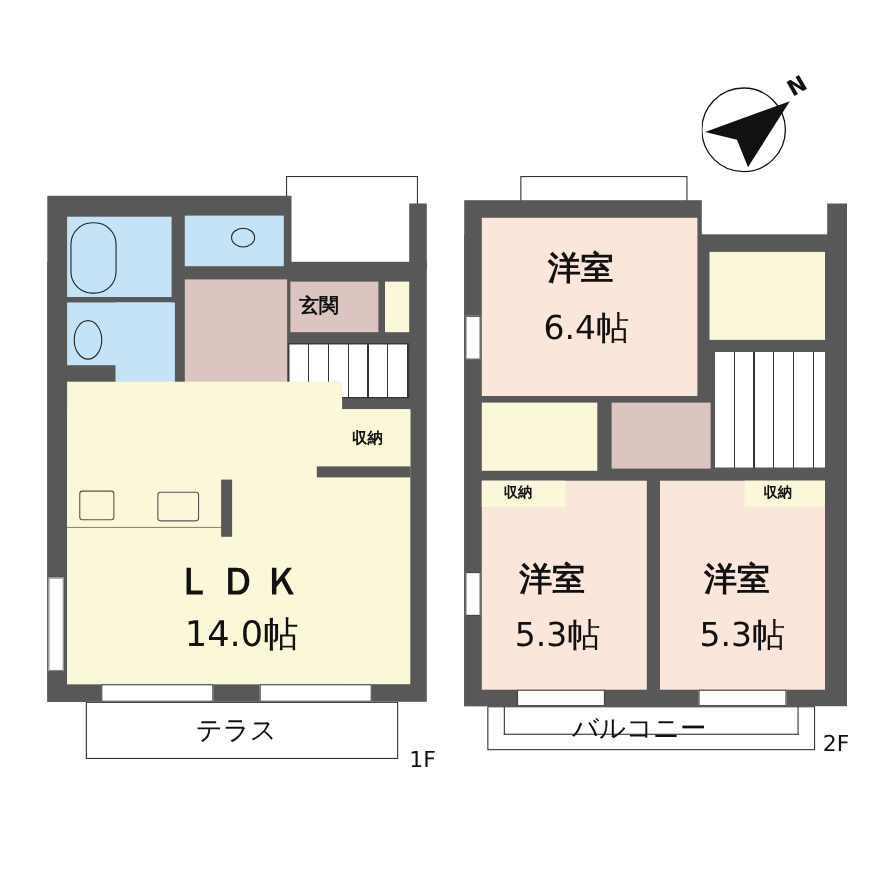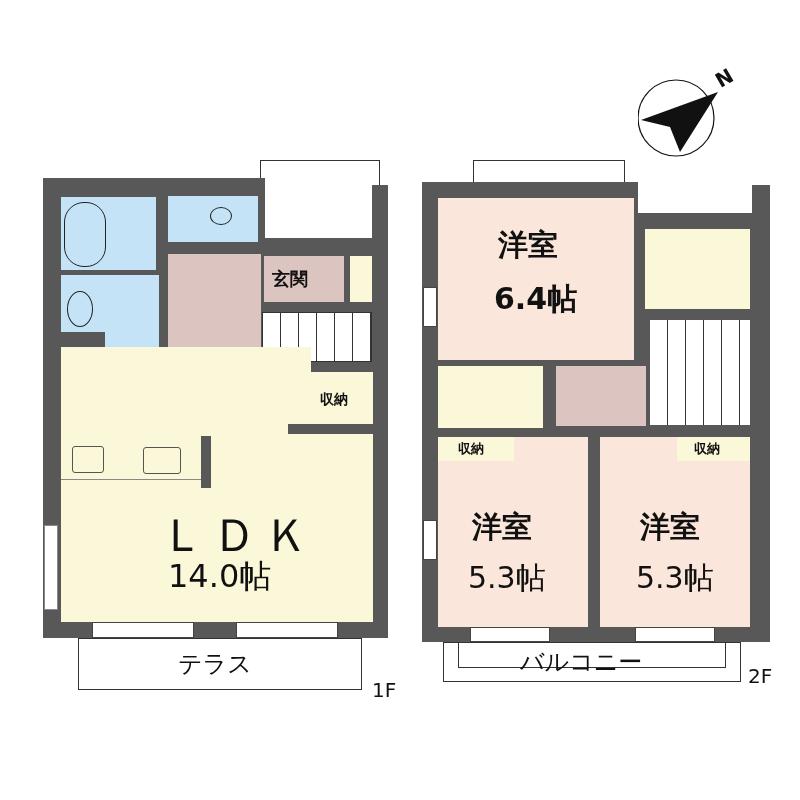--- a/index.html
+++ b/index.html
@@ -63,42 +63,42 @@
 
   <div class="abs cl" style="left:298px;top:372px;width:75px;height:52px;"></div>
   <div class="abs wall" style="left:288px;top:424px;width:85px;height:10px;"></div>
   <div class="label small" style="left:320px;top:392px;">収納</div>
 
   <div class="abs" style="left:61px;top:438px;width:140px;height:42px;background:#fbf8da;border-bottom:1px solid #888;"></div>
   <div class="abs wall" style="left:201px;top:436px;width:10px;height:52px;"></div>
   <div class="abs" style="left:72px;top:446px;width:32px;height:27px;border:1.5px solid #555;border-radius:3px;"></div>
   <div class="abs" style="left:143px;top:447px;width:38px;height:27px;border:1.5px solid #555;border-radius:3px;"></div>
 
-  <div class="label big" style="left:160px;top:512px;font-weight:normal;font-size:46px;letter-spacing:6px;">ＬＤＫ</div>
+  <div class="label big" style="left:160px;top:512px;font-weight:bold;font-size:34px;letter-spacing:6px;">ＬＤＫ</div>
   <div class="label big" style="left:168px;top:560px;font-weight:normal;">14.0帖</div>
 
   <div class="abs win" style="left:92px;top:622px;width:102px;height:16px;"></div>
   <div class="abs win" style="left:236px;top:622px;width:102px;height:16px;"></div>
 
   <div class="abs white" style="left:44px;top:525px;width:14px;height:85px;border:1px solid #888;"></div>
 
   <div class="abs thin white" style="left:78px;top:638px;width:284px;height:52px;"></div>
   <div class="label floor" style="left:178px;top:652px;font-size:24px;">テラス</div>
   <div class="label floor" style="left:372px;top:680px;">1F</div>
 </div>
 
 <div>
   <div class="abs thin white" style="left:473px;top:160px;width:152px;height:24px;"></div>
   <div class="abs wall" style="left:422px;top:182px;width:216px;height:460px;"></div>
   <div class="abs wall" style="left:422px;top:213px;width:348px;height:429px;"></div>
   <div class="abs wall" style="left:752px;top:185px;width:18px;height:40px;"></div>
 
   <div class="abs yo" style="left:438px;top:198px;width:196px;height:162px;"></div>
   <div class="label mid" style="left:498px;top:230px;">洋室</div>
-  <div class="label mid" style="left:494px;top:284px;font-weight:bold;">6.4帖</div>
+  <div class="label mid" style="left:494px;top:284px;font-weight:normal;">6.4帖</div>
 
   <div class="abs cl" style="left:645px;top:229px;width:105px;height:80px;"></div>
 
   <div class="abs cl" style="left:438px;top:366px;width:105px;height:62px;"></div>
 
   <div class="abs hall" style="left:556px;top:366px;width:90px;height:60px;"></div>
 
   <div class="abs stair" style="left:650px;top:320px;width:100px;height:105px;background:repeating-linear-gradient(90deg,#fff 0,#fff 17px,#333 17px,#333 18px);"></div>
 
   <div class="abs yo" style="left:438px;top:437px;width:150px;height:190px;"></div>

